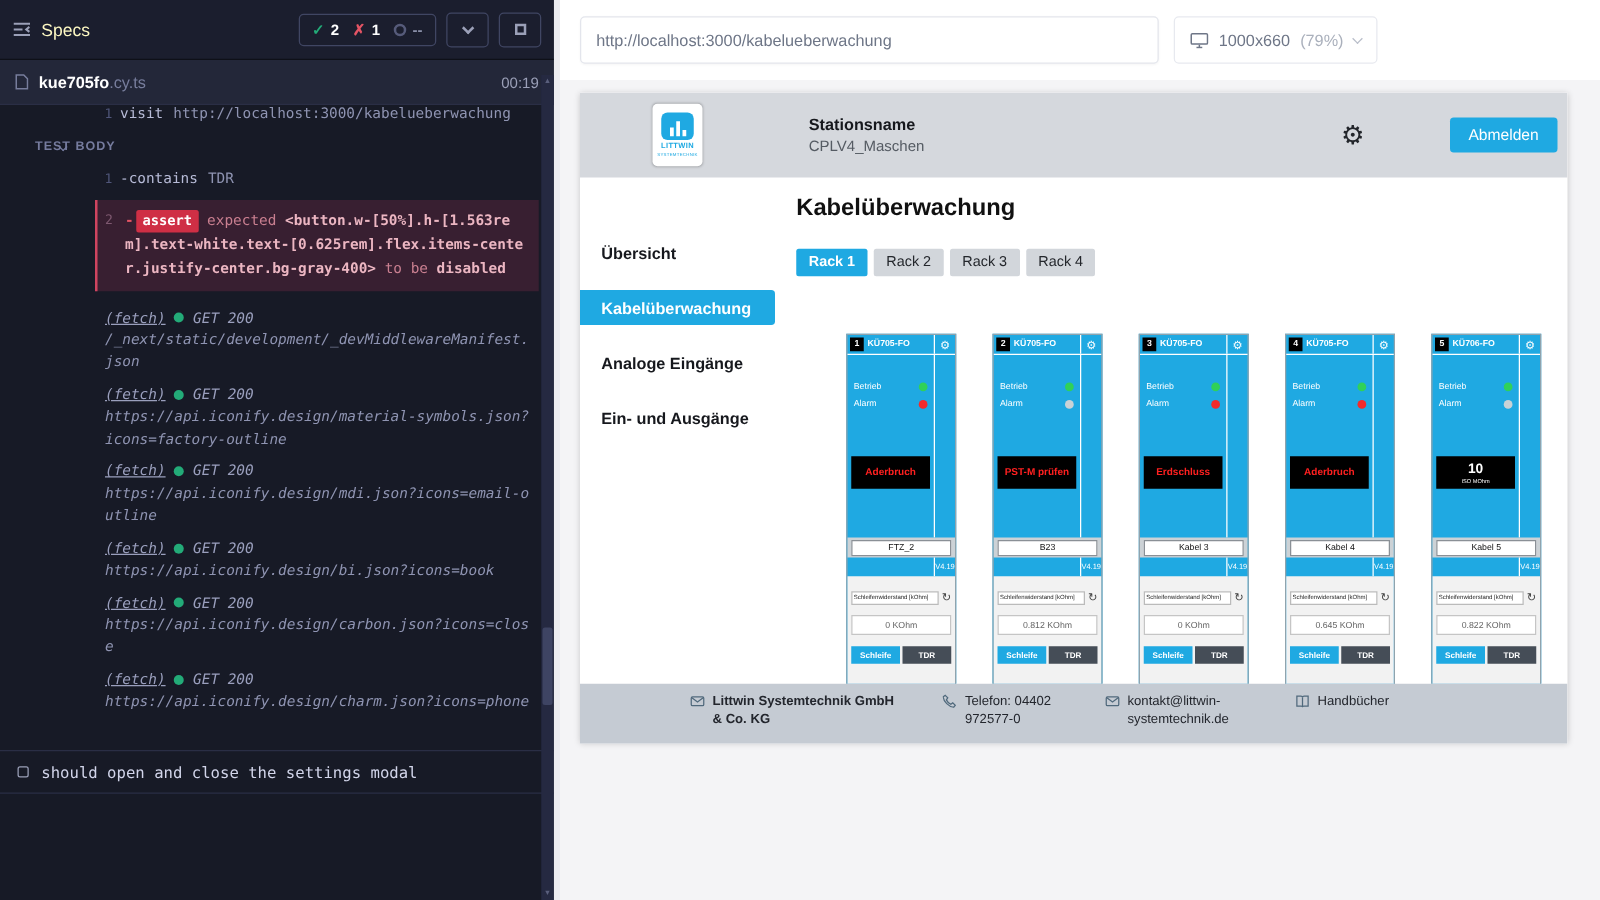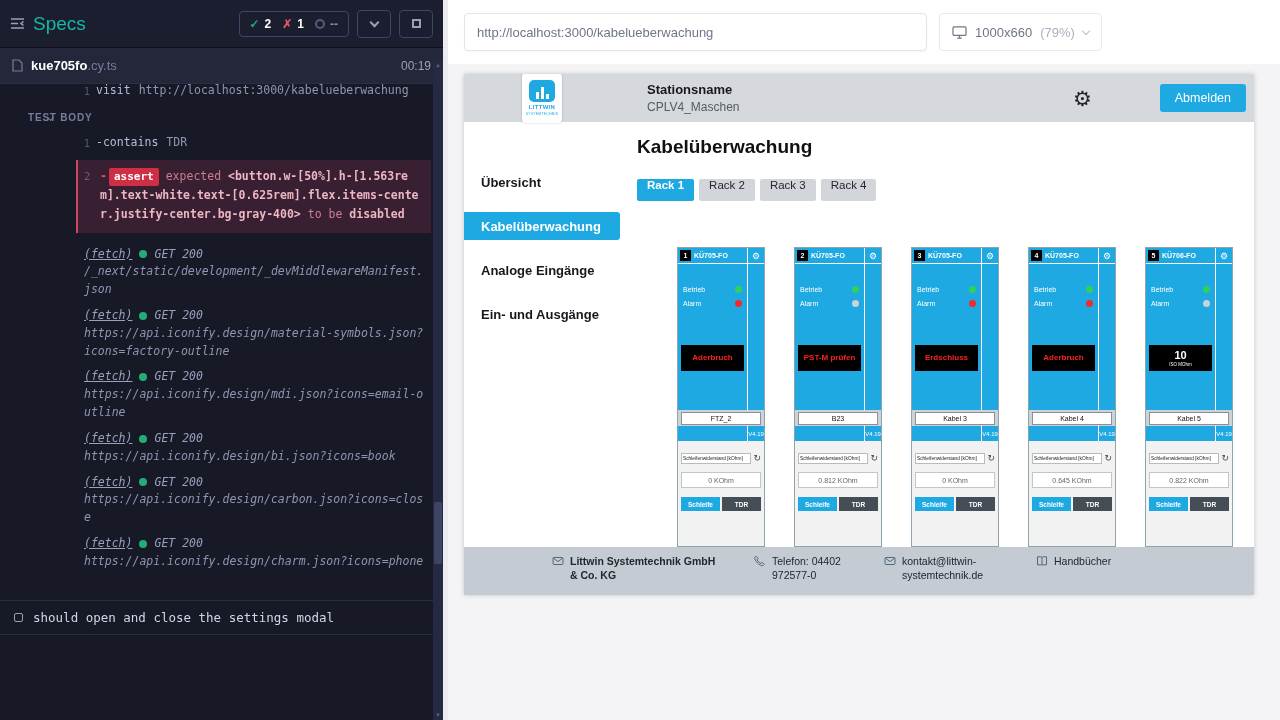--- a/index.html
+++ b/index.html
@@ -2,21 +2,21 @@
 <html><head>
 <meta charset="utf-8">
 <style>
   * { box-sizing: border-box; margin: 0; padding: 0; }
   html,body { width:1280px; height:720px; overflow:hidden; }
   body { display:flex; font-family:"Liberation Sans",sans-serif; background:#fff; }
 
   
   #runner { width:443px; flex:none; background:#171a26; color:#c8cbe0; position:relative; display:flex; flex-direction:column; }
   .r-header { height:48px; background:#1b1e2e; border-bottom:1px solid #0e1018; display:flex; align-items:center; padding:0 10px; gap:8px; flex:none; }
-  .r-title { color:#14b8a6; font-size:19px; }
+  .r-title { color:#fef9c3; font-size:14px; }
   .r-spacer { flex:1; }
   .r-stats { display:flex; align-items:center; gap:11px; border:1px solid #404663; border-radius:4px; padding:5px 10px; font-size:12px; }
   .stat { display:flex; gap:5px; align-items:center; }
   .stat .n { color:#fff; font-weight:700; }
   .stat .dim { color:#8a8fa8; font-weight:700; }
   .ic-check { color:#23ab78; font-weight:700; }
   .ic-cross { color:#e45464; font-weight:700; }
   .ic-circ { width:10px; height:10px; border:2px solid #565b7a; border-radius:50%; display:inline-block; }
   .r-btn { width:34px; height:28px; border:1px solid #404663; border-radius:4px; display:flex; align-items:center; justify-content:center; }
   .chev { width:7px; height:7px; border-right:2px solid #9ba0b8; border-bottom:2px solid #9ba0b8; transform:rotate(45deg); margin-top:-3px; }
@@ -65,42 +65,42 @@
   .topbar { height:64px; background:#fff; display:flex; align-items:center; padding:0 16px; gap:12px; flex:none; }
   .url-box { width:463px; height:38px; border:1px solid #e3e5ec; border-radius:4px; padding:0 12px; color:#6e7687; font-size:13px; background:#fff; box-shadow:0 1px 2px rgba(0,0,0,.04); outline:none; }
   .sel { height:38px; border:1px solid #e7e9ef; border-radius:4px; display:flex; align-items:center; gap:8px; padding:0 12px; font-size:13px; background:#fff; }
   .sel.muted { color:#c3c8d4; margin-left:auto; }
   .chev3 { width:6px; height:6px; border-right:1.5px solid #b8bdc9; border-bottom:1.5px solid #b8bdc9; transform:rotate(45deg); margin-top:-2px; }
   .vp-size { color:#6e7687; } .vp-zoom { color:#aab0bc; }
 
   .stage { flex:1; position:relative; }
   .app { position:absolute; left:16px; top:10px; width:790px; height:521px; background:#fff; box-shadow:0 0 5px rgba(0,0,0,.18); display:flex; flex-direction:column; overflow:hidden; }
 
-  .app-header { height:48px; background:#d5d8dd; display:flex; align-items:center; flex:none; }
+  .app-header { height:68px; background:#d5d8dd; display:flex; align-items:center; flex:none; }
   .logo-wrap { width:156px; display:flex; justify-content:center; flex:none; }
   .logo { width:40px; height:50px; background:#fff; border-radius:4px; box-shadow:0 0 2px rgba(0,0,0,.25); display:flex; flex-direction:column; align-items:center; justify-content:center; gap:2px; }
   .logo-ic { width:26px; height:22px; background:#1fa9e2; border-radius:5px; display:flex; align-items:flex-end; justify-content:center; gap:2px; padding:3px 4px; }
   .logo-ic i { display:block; width:3px; background:#fff; }
   .logo-t1 { color:#1fa9e2; font-size:6px; font-weight:700; letter-spacing:.3px; }
   .logo-t2 { color:#1fa9e2; font-size:3.5px; letter-spacing:.2px; }
   .station { display:flex; flex-direction:column; gap:3px; margin-left:27px; }
   .station .lab { font-size:13px; font-weight:700; color:#16181d; }
   .station .val { font-size:12px; color:#555b63; }
   .gear-app { margin-left:auto; margin-right:68px; font-size:21px; color:#23262b; line-height:1; }
   .logout { background:#1fa9e2; color:#fff; font-size:12.5px; padding:7px 15px; border-radius:3px; border:none; margin-right:8px; }
 
   .app-body { flex:1; display:flex; overflow:hidden; min-height:0; }
   .sidebar { width:156px; flex:none; padding-top:46px; display:flex; flex-direction:column; }
   .nav-item { height:28px; display:flex; align-items:center; padding-left:17px; font-size:13px; font-weight:700; color:#16181d; margin-bottom:16px; }
   .nav-item.active { background:#1fa9e2; color:#fff; border-radius:0 3px 3px 0; }
 
   .main { flex:1; min-width:0; padding:14px 0 0 17px; }
   .page-title { font-size:19px; font-weight:700; color:#111; }
   .tabs { display:flex; gap:5px; margin-top:21px; }
-  .tab { height:22px; padding:0 10px; display:flex; align-items:flex-start; font-size:11.5px; background:#d2d6db; color:#24272c; border-radius:2px; }
+  .tab { height:22px; padding:0 10px; display:flex; align-items:center; font-size:11.5px; background:#d2d6db; color:#24272c; border-radius:2px; }
   .tab.active { background:#1fa9e2; color:#fff; font-weight:700; }
 
   .cards { display:flex; gap:29px; margin-top:46px; margin-left:40px; }
   .card { width:88px; height:300px; flex:none; background:#1fa9e2; border:1px solid #8fa3ad; display:flex; flex-direction:column; }
   .c-head { height:16px; flex:none; display:flex; align-items:center; border-bottom:1px solid #fff; }
   .c-num { width:11px; height:11px; background:#000; color:#fff; font-size:7px; font-weight:700; display:flex; align-items:center; justify-content:center; margin-left:2px; }
   .c-model { color:#fff; font-size:7px; font-weight:700; margin-left:3px; white-space:nowrap; flex:1; }
   .c-gear { width:17px; align-self:stretch; border-left:1px solid #fff; display:flex; align-items:center; justify-content:center; color:#fff; font-size:9px; }
   .c-mid { height:146px; flex:none; display:flex; }
   .c-mid-main { flex:1; display:flex; flex-direction:column; }

